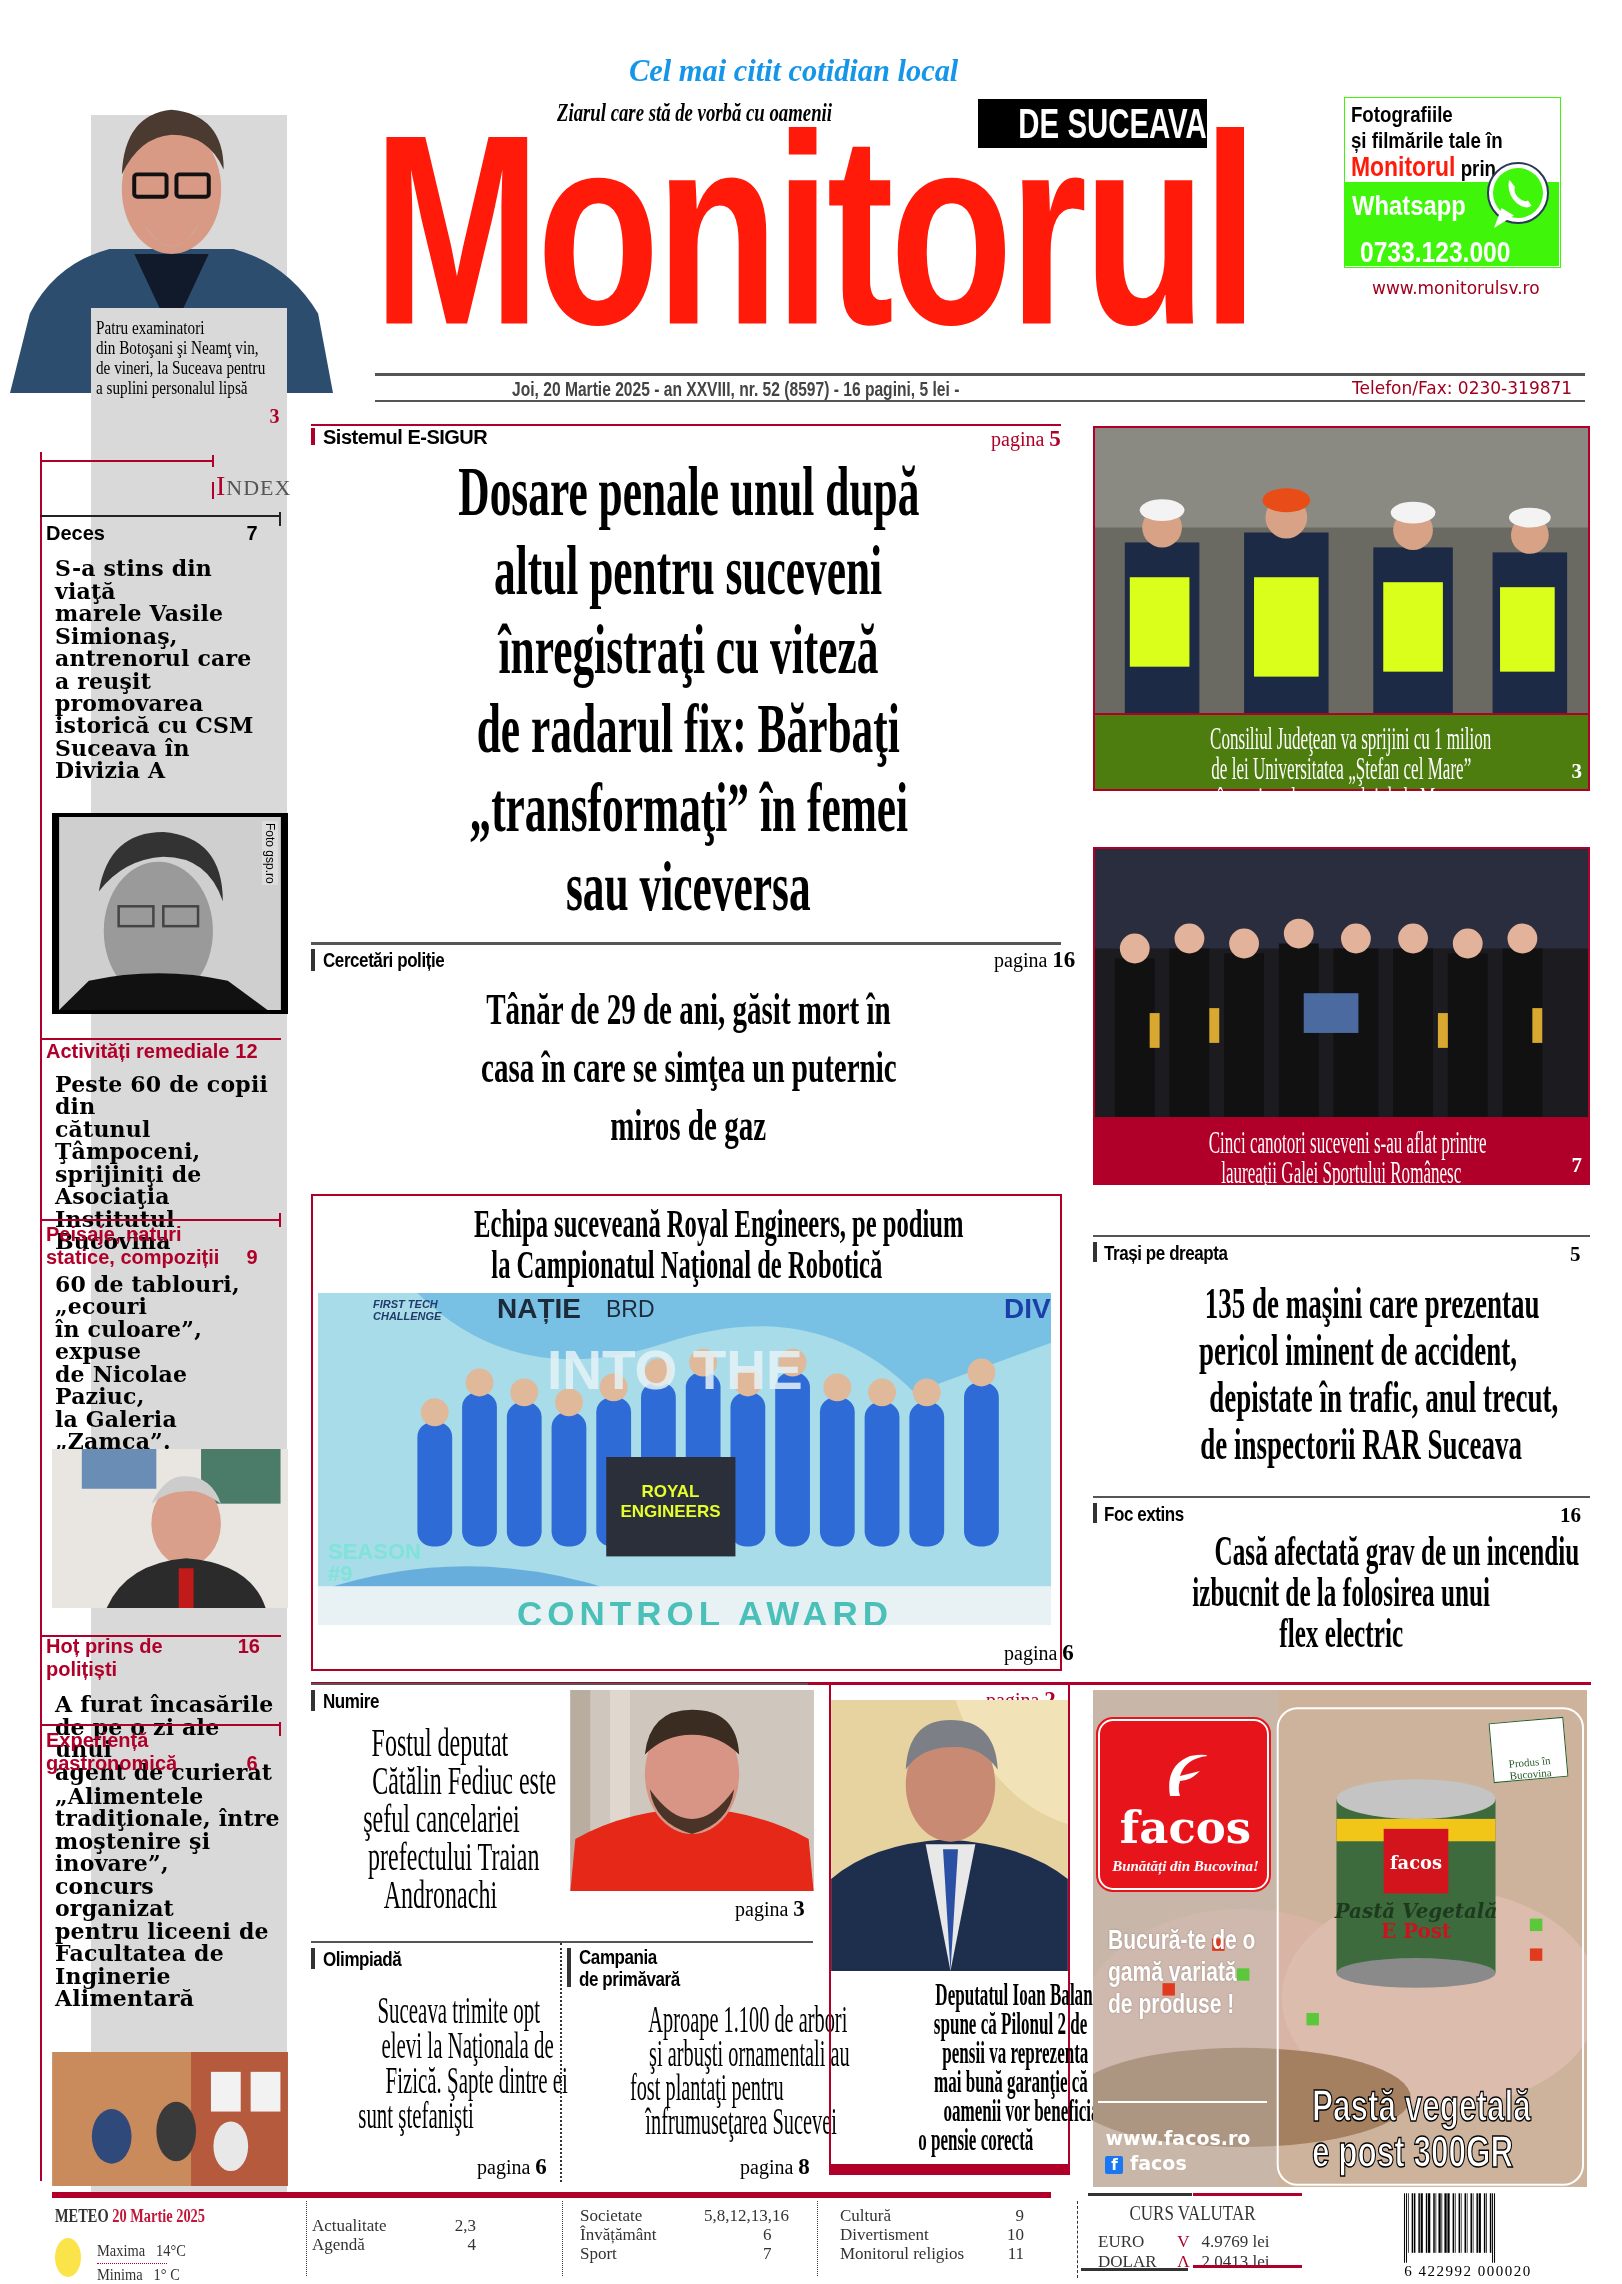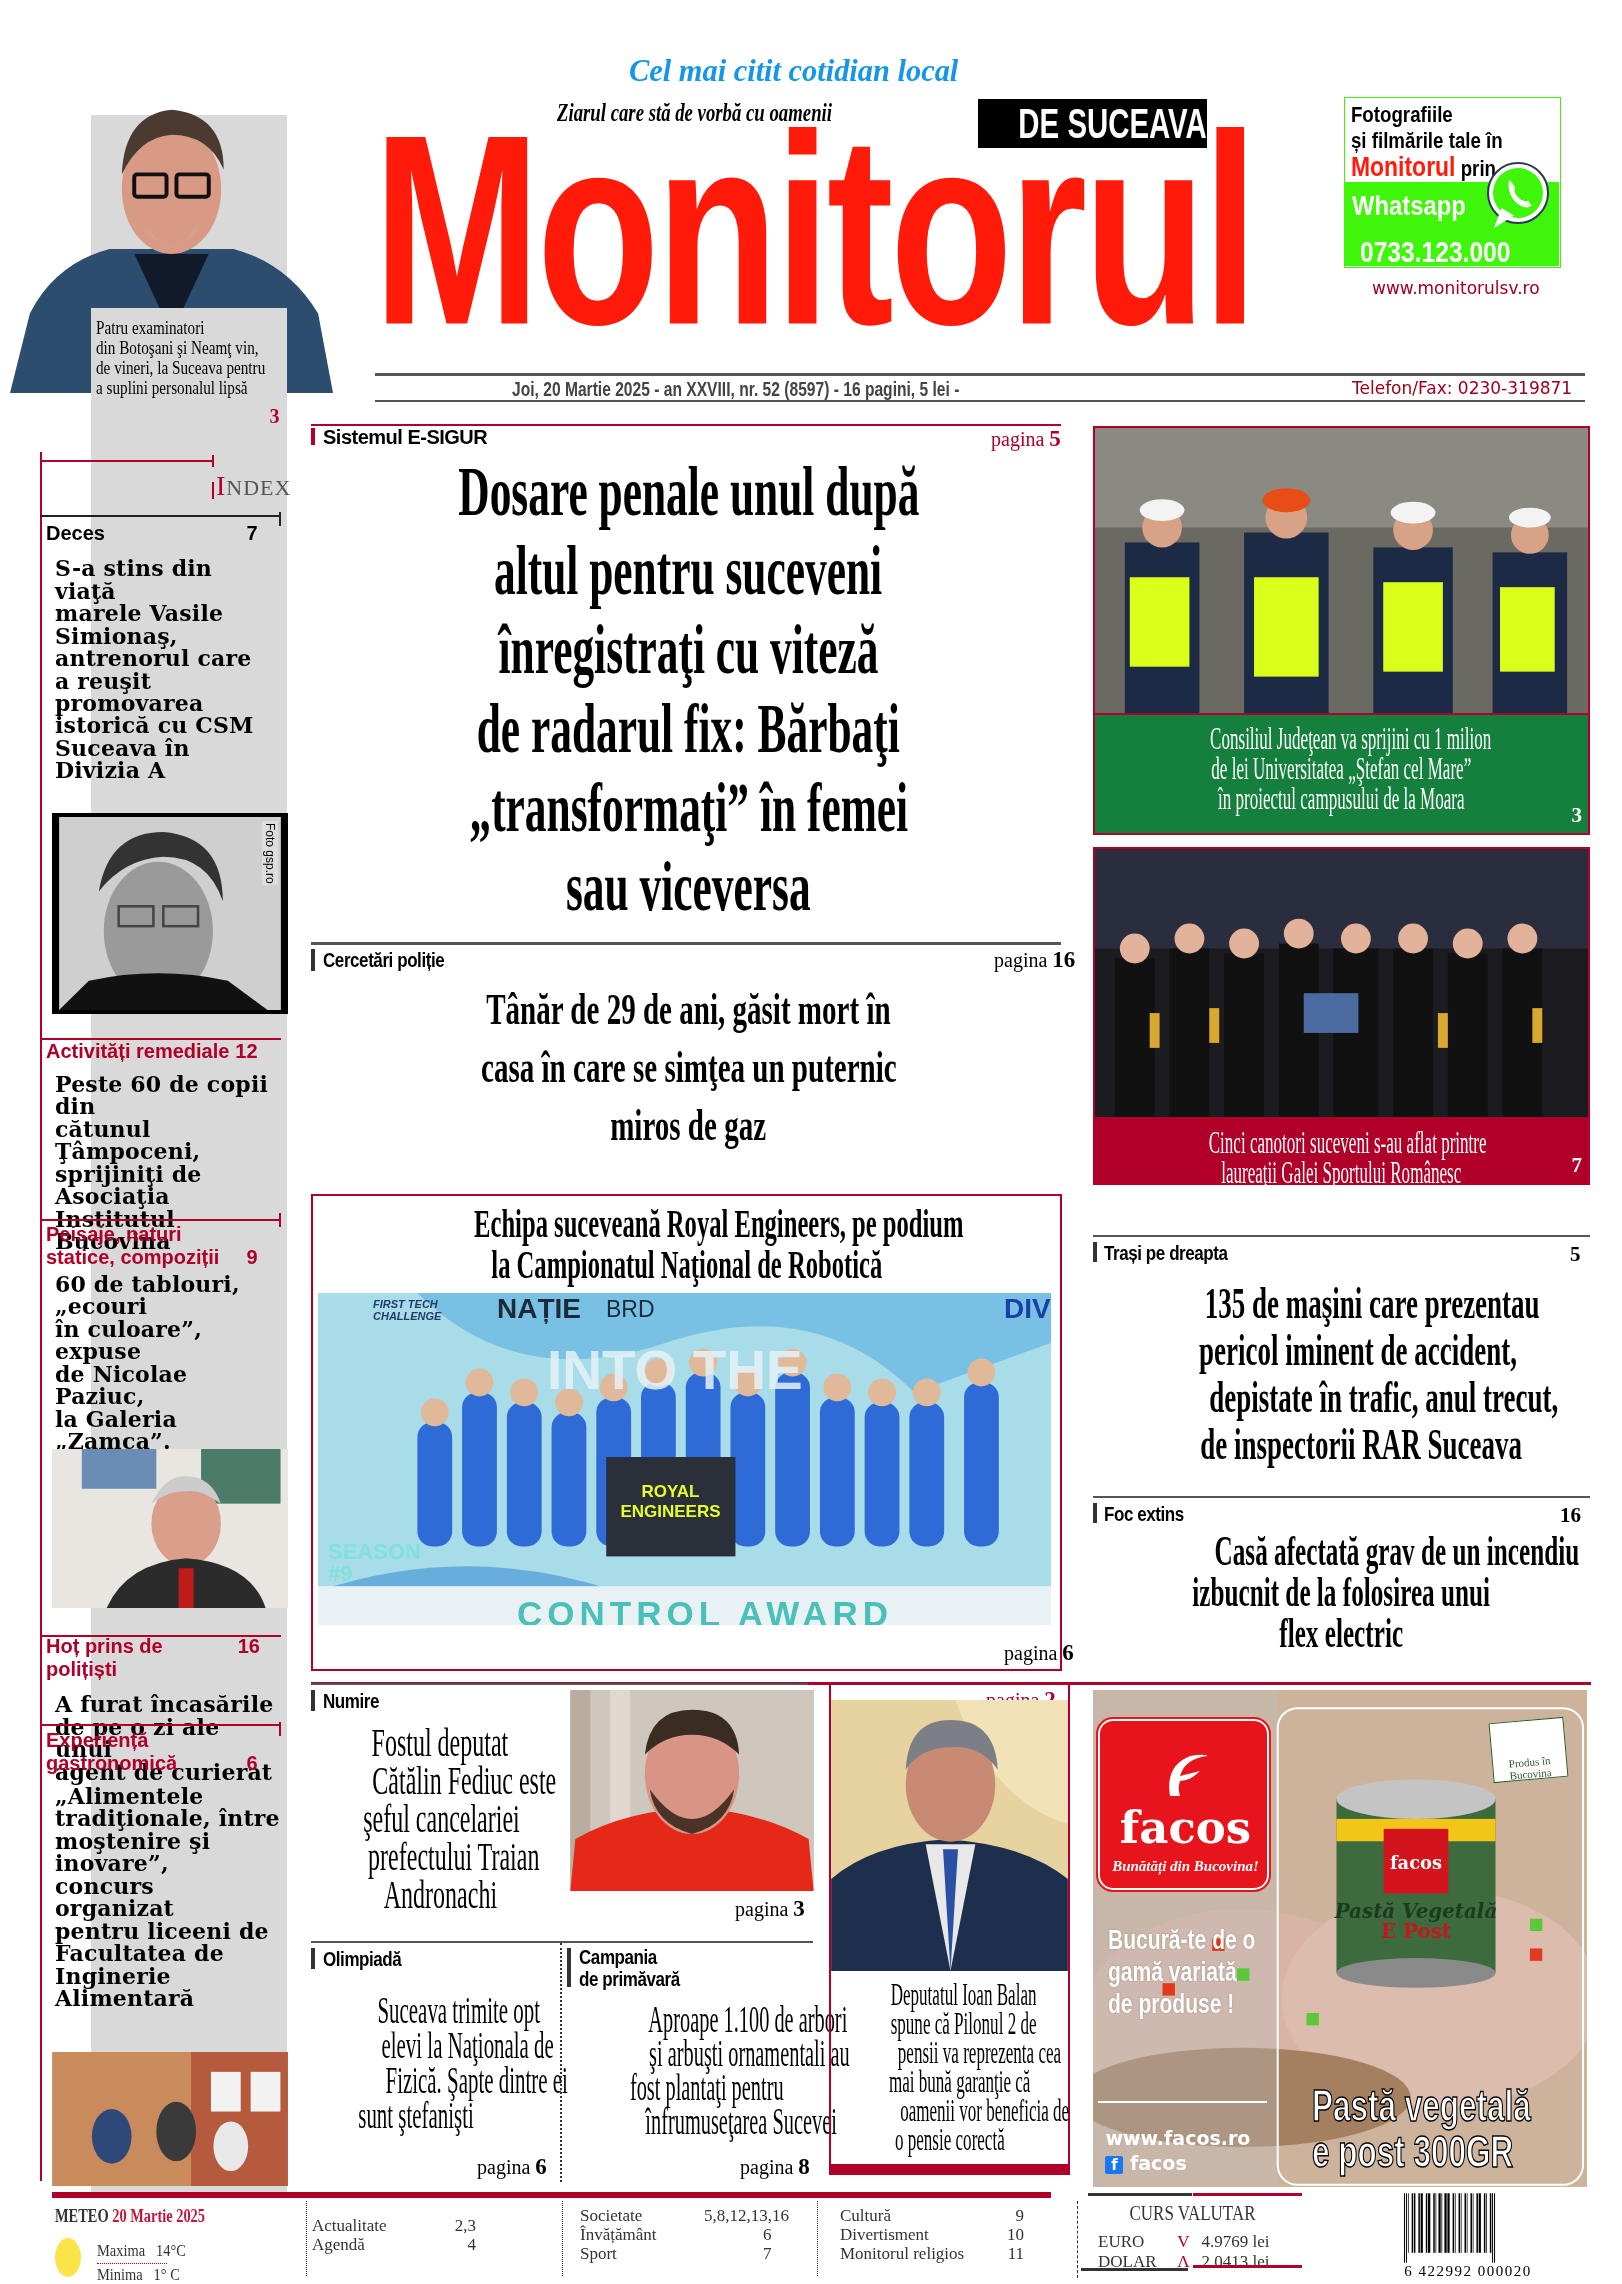--- a/index.html
+++ b/index.html
@@ -357,21 +357,21 @@
   <svg width="237" height="271" viewBox="0 0 476 545">
     <rect width="476" height="545" fill="#e7d39f"></rect>
     <path d="M250 0 Q320 200 476 250 L476 0Z" fill="#f1e2b8"></path>
     <path d="M0 545 L0 360 Q80 290 230 280 Q390 290 476 360 L476 545Z" fill="#1e2e4d"></path>
     <path d="M190 290 L240 545 L290 290Z" fill="#e8e8e8"></path>
     <path d="M225 300 L240 545 L255 300Z" fill="#2b4fa2"></path>
     <ellipse cx="240" cy="170" rx="90" ry="115" fill="#c98a73"></ellipse>
     <path d="M150 140 Q155 40 240 40 Q330 40 335 140 Q300 90 240 95 Q180 95 150 140Z" fill="#7c7f85"></path>
   </svg>
 </div>
-<div class="abs headline" style="left:831px;top:1980px;width:237px;font-weight:normal;font-size:31px;line-height:29px;">
+<div class="abs headline" style="left:831px;top:1980px;width:237px;font-weight:bold;font-size:31px;line-height:29px;padding-left:40px;">
   <div><span class="hl-narrow" style="transform:scaleX(0.55);">Deputatul Ioan Balan</span></div>
   <div><span class="hl-narrow" style="transform:scaleX(0.55);">spune că Pilonul 2 de</span></div>
   <div><span class="hl-narrow" style="transform:scaleX(0.55);">pensii va reprezenta cea</span></div>
   <div><span class="hl-narrow" style="transform:scaleX(0.55);">mai bună garanţie că</span></div>
   <div><span class="hl-narrow" style="transform:scaleX(0.55);">oamenii vor beneficia de</span></div>
   <div><span class="hl-narrow" style="transform:scaleX(0.55);">o pensie corectă</span></div>
 </div>
 <div class="abs" style="left:829px;top:2164px;width:241px;height:11px;background:#b0002a;"></div>
 
 <div class="photo" style="left:1093px;top:426px;width:497px;height:296px;border:2px solid #b0002a;">
@@ -397,21 +397,21 @@
         <circle cx="875" cy="215" r="38"></circle>
       </g>
     <g fill="#f3f3f3">
         <ellipse cx="135" cy="165" rx="45" ry="22"></ellipse>
         <ellipse cx="640" cy="170" rx="45" ry="22"></ellipse>
         <ellipse cx="875" cy="180" rx="42" ry="20"></ellipse>
       </g>
     <ellipse cx="385" cy="145" rx="48" ry="24" fill="#e84d18"></ellipse>
   </svg>
 </div>
-<div class="abs" style="left:1093px;top:713px;width:497px;height:122px;background:#15803d;border:2px solid #b0002a;color:#fff;text-decoration:underline;">
+<div class="abs" style="left:1093px;top:713px;width:497px;height:78px;background:#4d7c0f;border:2px solid #b0002a;color:#fff;text-decoration:underline;">
   <div class="headline" style="font-weight:normal;font-size:31px;line-height:30px;padding-top:9px;">
     <div><span class="hl-narrow" style="transform:scaleX(0.55);">Consiliul Judeţean va sprijini cu 1 milion</span></div>
     <div><span class="hl-narrow" style="transform:scaleX(0.55);">de lei Universitatea „Ştefan cel Mare”</span></div>
     <div><span class="hl-narrow" style="transform:scaleX(0.55);">în proiectul campusului de la Moara</span></div>
   </div>
   <div class="abs" style="right:6px;bottom:5px;font-weight:bold;font-size:21px;">3</div>
 </div>
 
 <div class="photo" style="left:1093px;top:847px;width:497px;height:276px;border:2px solid #b0002a;">
   <svg width="493" height="272" viewBox="0 0 992 547">

